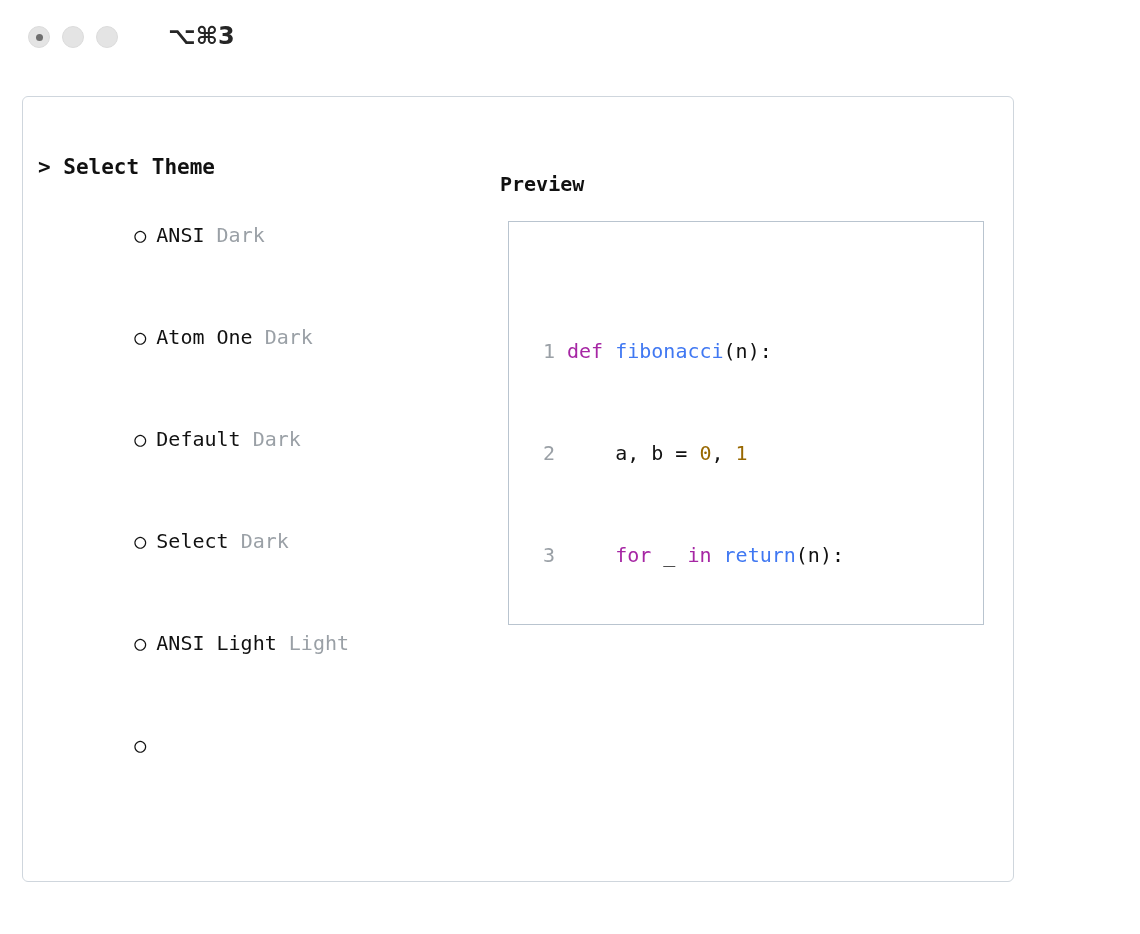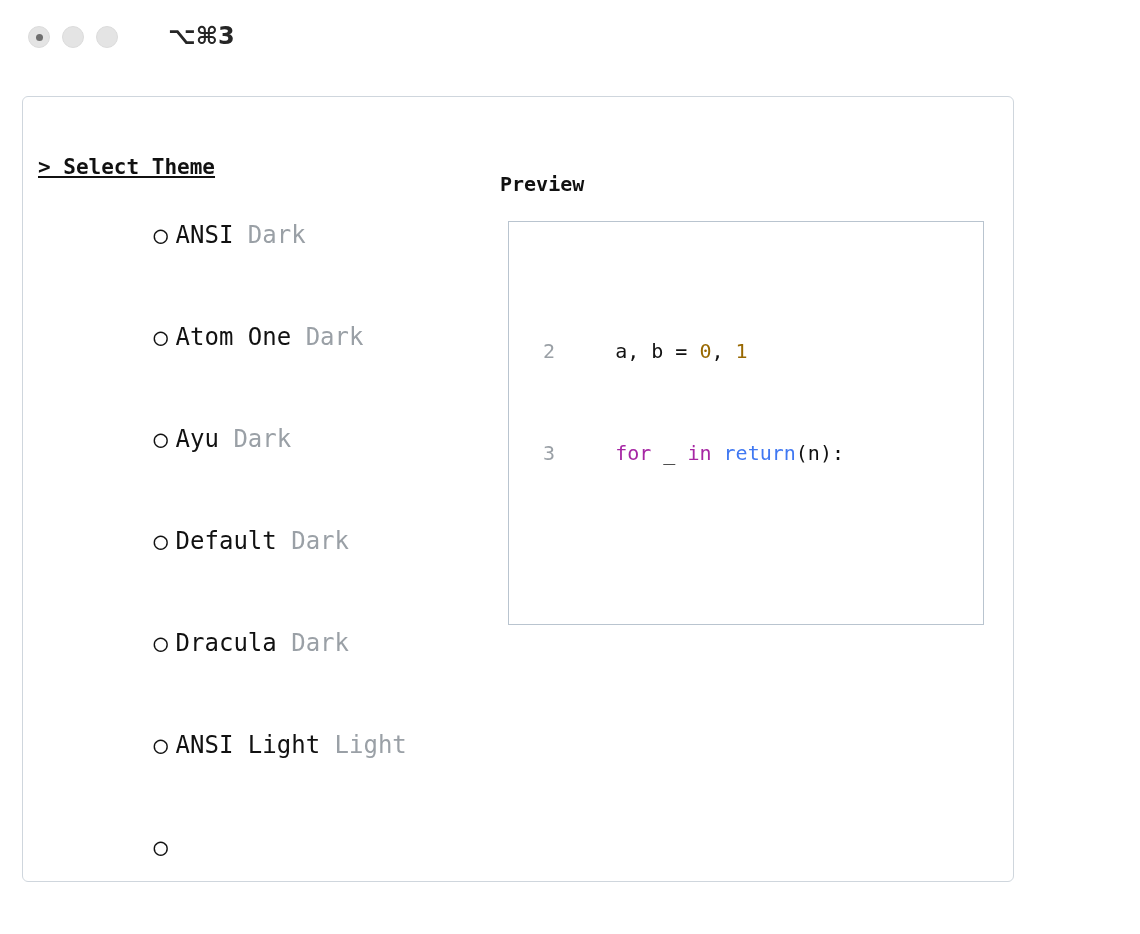--- a/index.html
+++ b/index.html
@@ -87,24 +87,23 @@
     left: 500px;
     top: 167px;
     width: 500px;
   }
   .hdr {
     font-size: 21px;
     font-weight: bold;
     color: #111111;
     line-height: 34px;
     white-space: pre;
-    text-decoration: underline;
   }
   .opt {
-    font-size: 24px;
+    font-size: 20px;
     line-height: 34px;
     color: #111111;
     white-space: pre;
   }
   .opt .bullet {
     display: inline-block;
     width: 22px;
     color: #111111;
   }
   .opt .variant { color: #9aa0a6; }
@@ -166,43 +165,41 @@
     <div class="hdr">&gt; Select Theme</div>
 
     <div>
       <div class="opt">
         <span class="bullet">○</span><span class="name">ANSI</span><span> </span><span class="variant">Dark</span>
       </div>
       <div class="opt">
         <span class="bullet">○</span><span class="name">Atom One</span><span> </span><span class="variant">Dark</span>
       </div>
       <div class="opt">
-        <span class="bullet">○</span><span class="name">Ayu</span><span> </span><span class="variant">Dark</span>
-      </div>
-      <div class="opt">
         <span class="bullet">○</span><span class="name">Default</span><span> </span><span class="variant">Dark</span>
       </div>
       <div class="opt">
-        <span class="bullet">○</span><span class="name">Dracula</span><span> </span><span class="variant">Dark</span>
+        <span class="bullet">○</span><span class="name">Select</span><span> </span><span class="variant">Dark</span>
       </div>
       <div class="opt">
         <span class="bullet">○</span><span class="name">ANSI Light</span><span> </span><span class="variant">Light</span>
       </div>
       <div class="opt">
         <span class="bullet">○</span>
       </div>
 
     </div>
 
   </div>
 
   <div class="col-right">
     <div class="preview-title">Preview</div>
     <div class="preview-box">
       <div class="code">
+        <div><span class="ln">1</span><span class="kw">def </span><span class="fn">fibonacci</span><span class="pl">(n):</span></div>
         <div><span class="ln">2</span><span class="pl">    a, b = </span><span class="num">0</span><span class="pl">, </span><span class="num">1</span></div>
         <div><span class="ln">3</span><span class="pl">    </span><span class="kw">for</span><span class="pl"> _ </span><span class="kw">in</span><span class="pl"> </span><span class="fn">return</span><span class="pl">(n):</span></div>
 
         <div class="spacer"></div>
 
         
         
         
       </div>
     </div>

